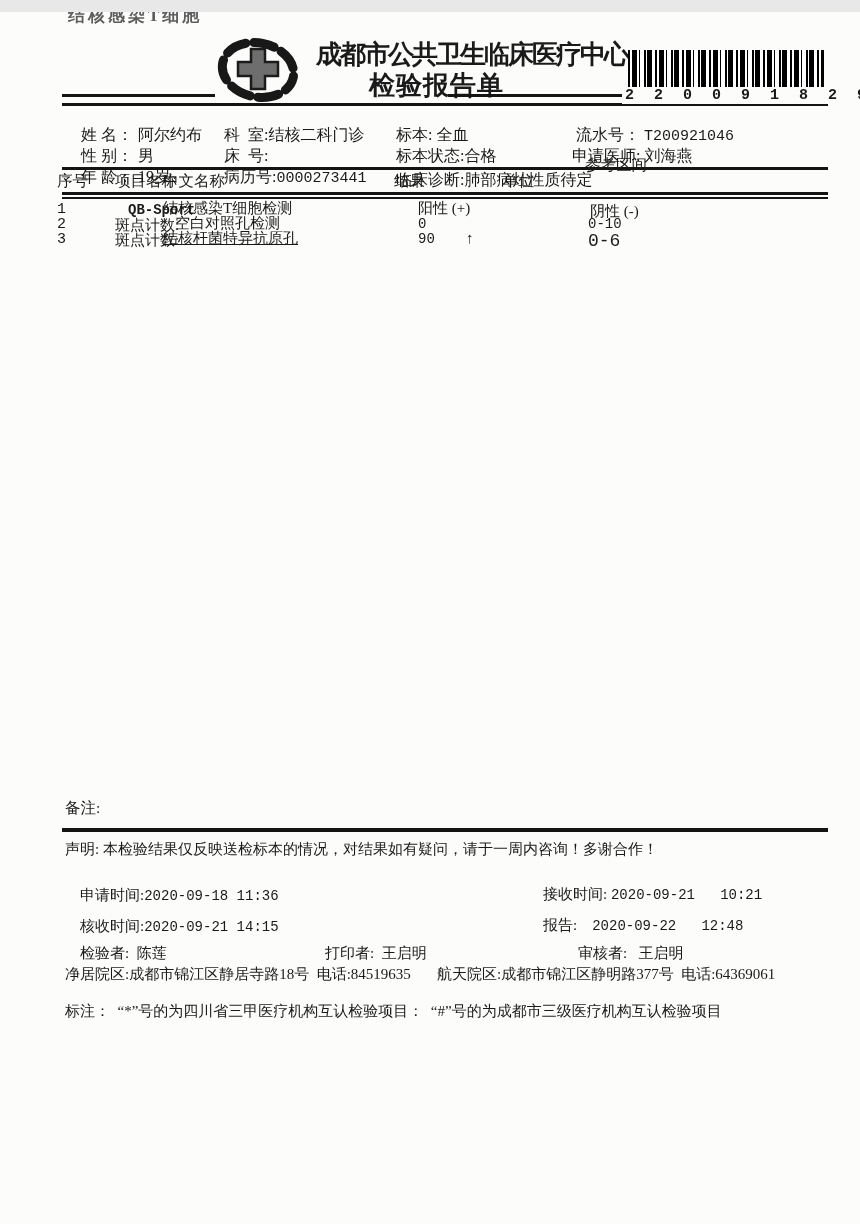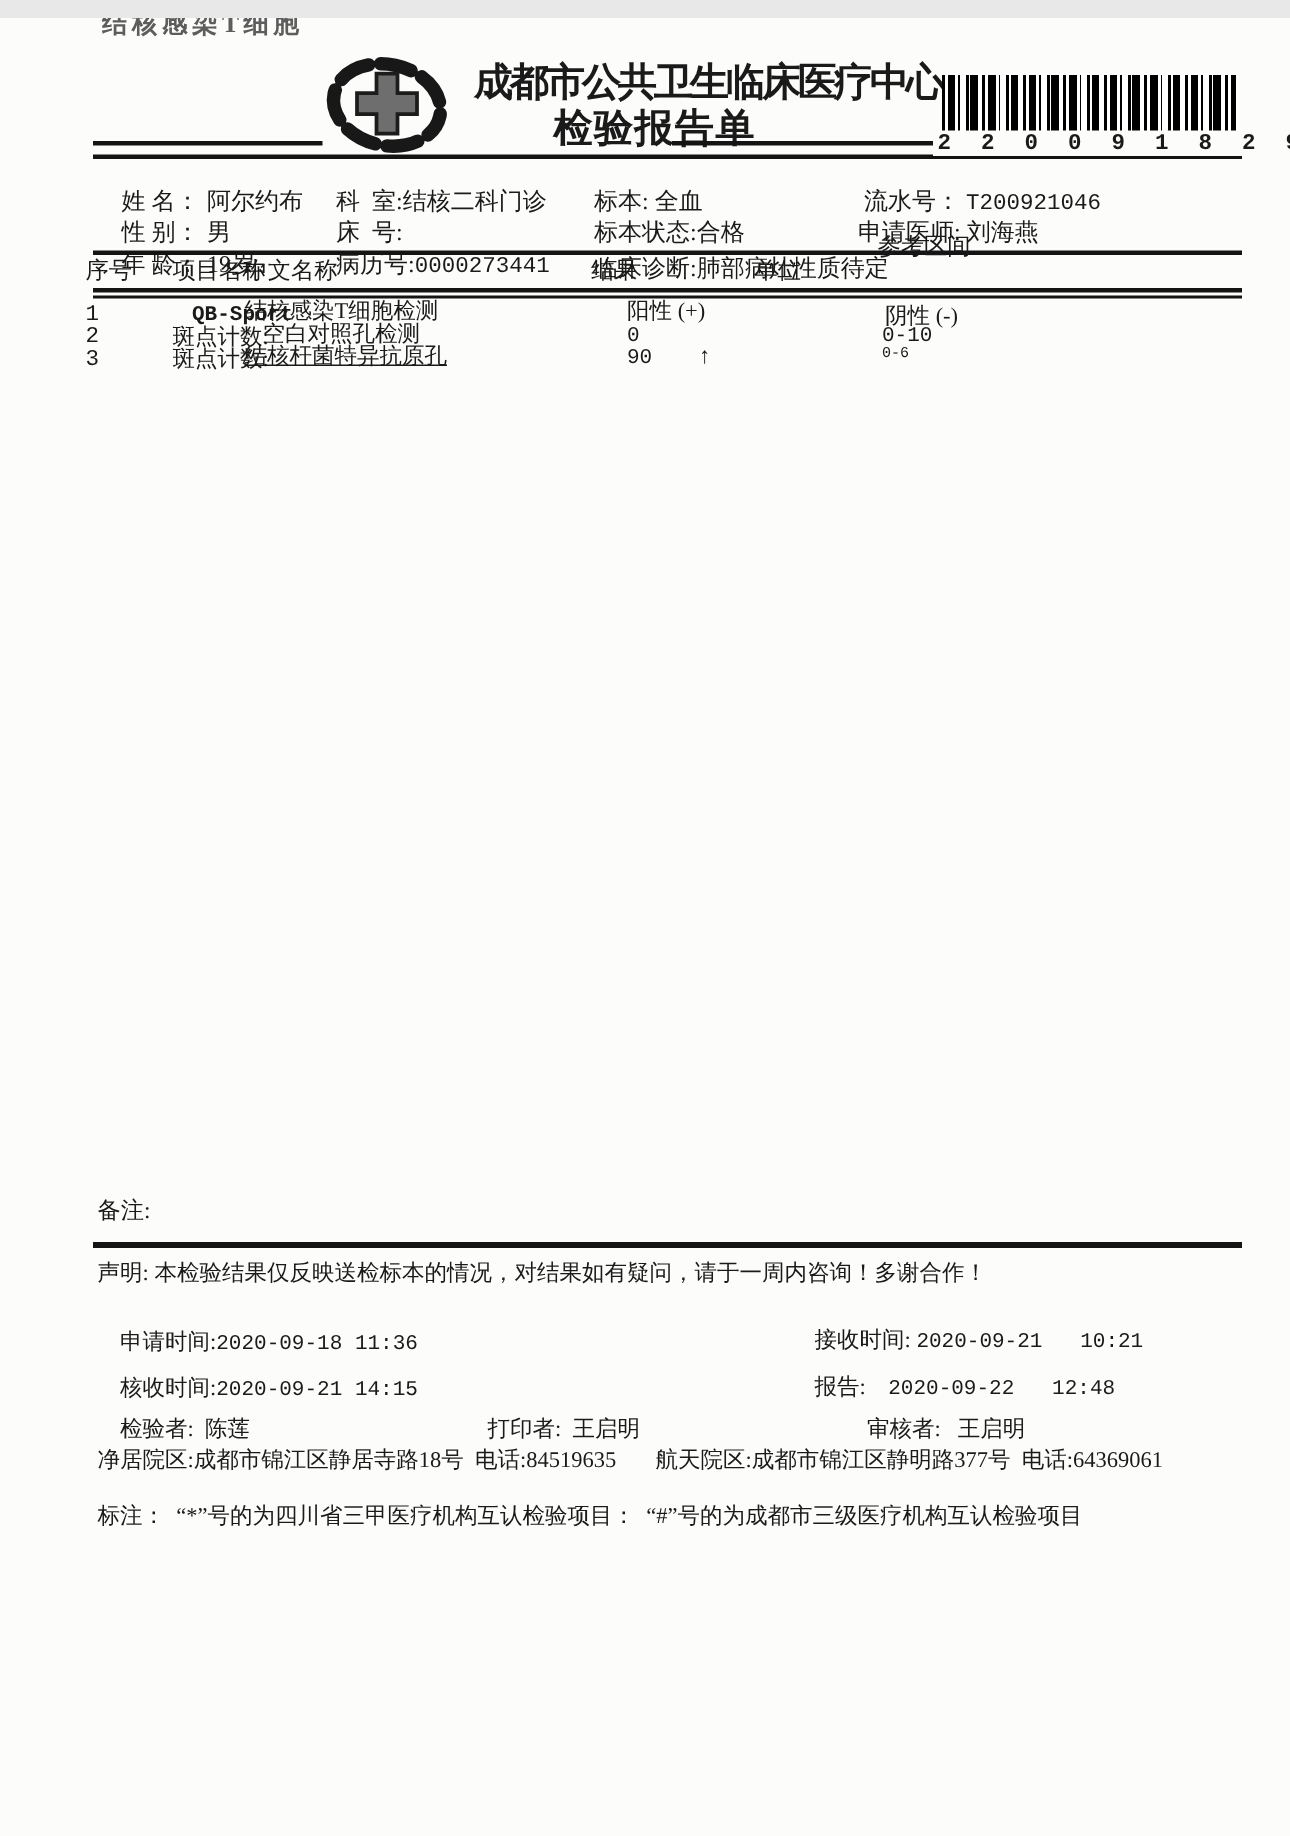--- a/index.html
+++ b/index.html
@@ -137,21 +137,21 @@
     <span class="t td" style="left:503px; top:204px;"></span>
     <span class="t td mono" style="left:588px; top:204px; font-size:14px;">0-10</span>
   </div>
   <div>
     <span class="t td mono" style="left:57px;  top:219px;">3</span>
     <span class="t td" style="left:115px; top:220px;">斑点计数:</span>
     <span class="t td" style="left:163px; top:218px;text-decoration:underline;">结核杆菌特异抗原孔</span>
     <span class="t td mono" style="left:418px; top:219px; font-size:14px;text-align:center;">90</span>
     <span class="t td" style="left:466px; top:218px;">↑</span>
     <span class="t td" style="left:503px; top:219px;"></span>
-    <span class="t td mono" style="left:588px; top:219px; font-size:10px;">0-6</span>
+    <span class="t td mono" style="left:588px; top:219px; font-size:18px;">0-6</span>
   </div>
 
   <div class="t f15b" style="left:65px; top:787px;">备注:</div>
 
   <div class="rule" style="left:62px; top:816px; width:766px; height:3.5px;"></div>
 
   <div class="t f15" style="left:65px; top:829px;">声明: 本检验结果仅反映送检标本的情况，对结果如有疑问，请于一周内咨询！多谢合作！</div>
 
   <div class="t f15" style="left:65px; top:858px;">
     <span>申请时间:</span><span class="mono" style="font-size:14px;">2020-09-18 11:36</span>

